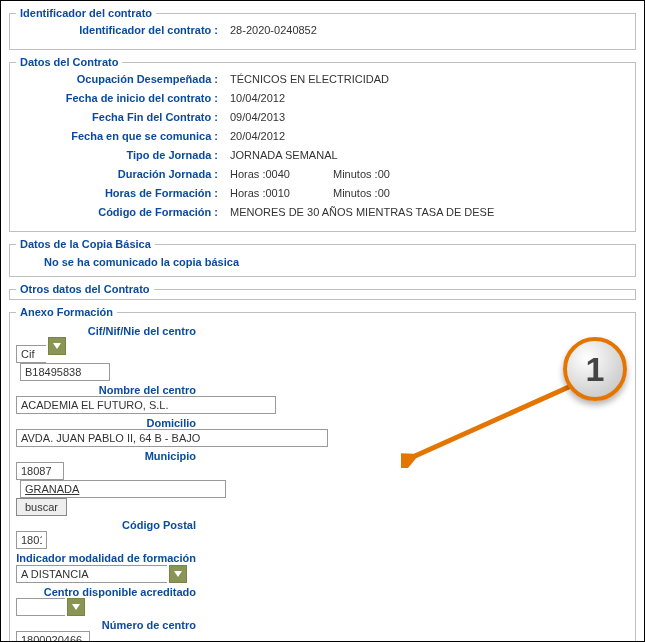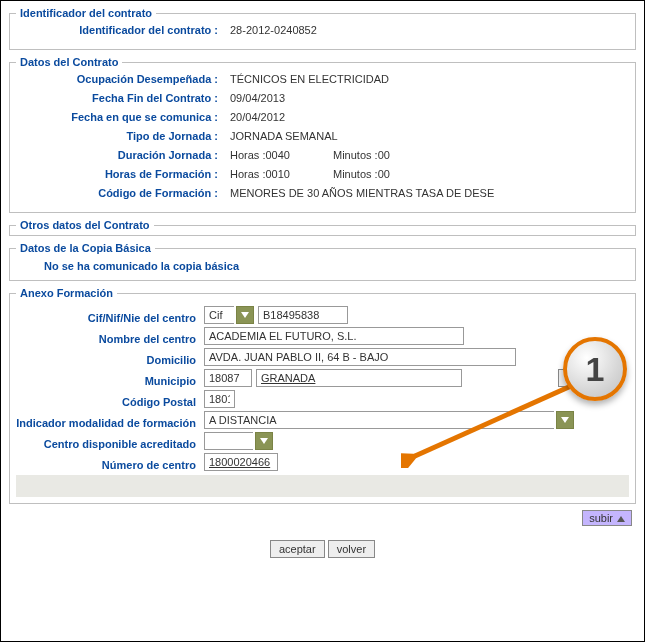--- a/index.html
+++ b/index.html
@@ -47,22 +47,23 @@
   .value { color: #333; font-size: 11px; }
   .sub-inline { display: inline-block; margin-right: 40px; font-size:11px;}
   .note {
     color: #0a4a9e;
     font-weight: bold;
     padding: 2px 2px 2px 28px;
     font-size: 11px;
   }
   .form-row {
     display: flex;
-    align-items: flex-end;
+    align-items: flex-start;
     margin: 3px 0;
+    flex-direction: column;
   }
   .form-label {
     width: 180px;
     text-align: right;
     color: #0a4a9e;
     font-weight: bold;
     padding-right: 8px;
     font-size: 11px;
     line-height: 1.1;
   }
@@ -164,30 +165,34 @@
 </style>
 </head>
 <body>
 
 <div class="page">
 
   <fieldset>
     <legend>Identificador del contrato</legend>
     <div class="row">
       <div class="label"><span>Identificador del contrato</span><span class="colon"> :</span></div>
-      <div class="value">28-2012-0240852</div>
+      <div class="value">28-2020-0240852</div>
     </div>
   </fieldset>
 
   <fieldset>
     <legend>Datos del Contrato</legend>
 
     <div class="row">
       <div class="label"><span>Ocupación Desempeñada</span><span class="colon"> :</span></div>
       <div class="value">TÉCNICOS EN ELECTRICIDAD</div>
+    </div>
+    <div class="row">
+      <div class="label"><span>Fecha de inicio del contrato</span><span class="colon"> :</span></div>
+      <div class="value">10/04/2012</div>
     </div>
     <div class="row">
       <div class="label"><span>Fecha Fin del Contrato</span><span class="colon"> :</span></div>
       <div class="value">09/04/2013</div>
     </div>
     <div class="row">
       <div class="label"><span>Fecha en que se comunica</span><span class="colon"> :</span></div>
       <div class="value">20/04/2012</div>
     </div>
     <div class="row">
@@ -207,36 +212,36 @@
         <span class="sub-inline">Horas :0010</span>
         <span class="sub-inline">Minutos :00</span>
       </div>
     </div>
     <div class="row">
       <div class="label"><span>Código de Formación</span><span class="colon"> :</span></div>
       <div class="value">MENORES DE 30 AÑOS MIENTRAS TASA DE DESE</div>
     </div>
   </fieldset>
 
-  <fieldset style="padding:2px 6px; min-height:4px;">
-    <legend>Otros datos del Contrato</legend>
-  </fieldset>
-
   <fieldset>
     <legend>Datos de la Copia Básica</legend>
     <div class="note">No se ha comunicado la copia básica</div>
   </fieldset>
 
+  <fieldset style="padding:2px 6px; min-height:4px;">
+    <legend>Otros datos del Contrato</legend>
+  </fieldset>
+
   <fieldset>
     <legend>Anexo Formación</legend>
 
     <div class="form-row">
       <div class="form-label">Cif/Nif/Nie del centro</div>
       <div class="select-wrap">
-        <input class="tinput" style="width: 30px;" readonly="" value="Cif">
+        <input class="tinput" style="width: 30px; margin-top: 8px;" readonly="" value="Cif">
         <span class="dd-btn">
           <svg width="8" height="6" viewBox="0 0 8 6">
               <path d="M0 0 L8 0 L4 6 Z" fill="#fff"></path>
             </svg>
         </span>
       </div>
       <input class="tinput" style="width: 90px; margin-left: 4px;" value="B18495838">
     </div>
 
     <div class="form-row">

